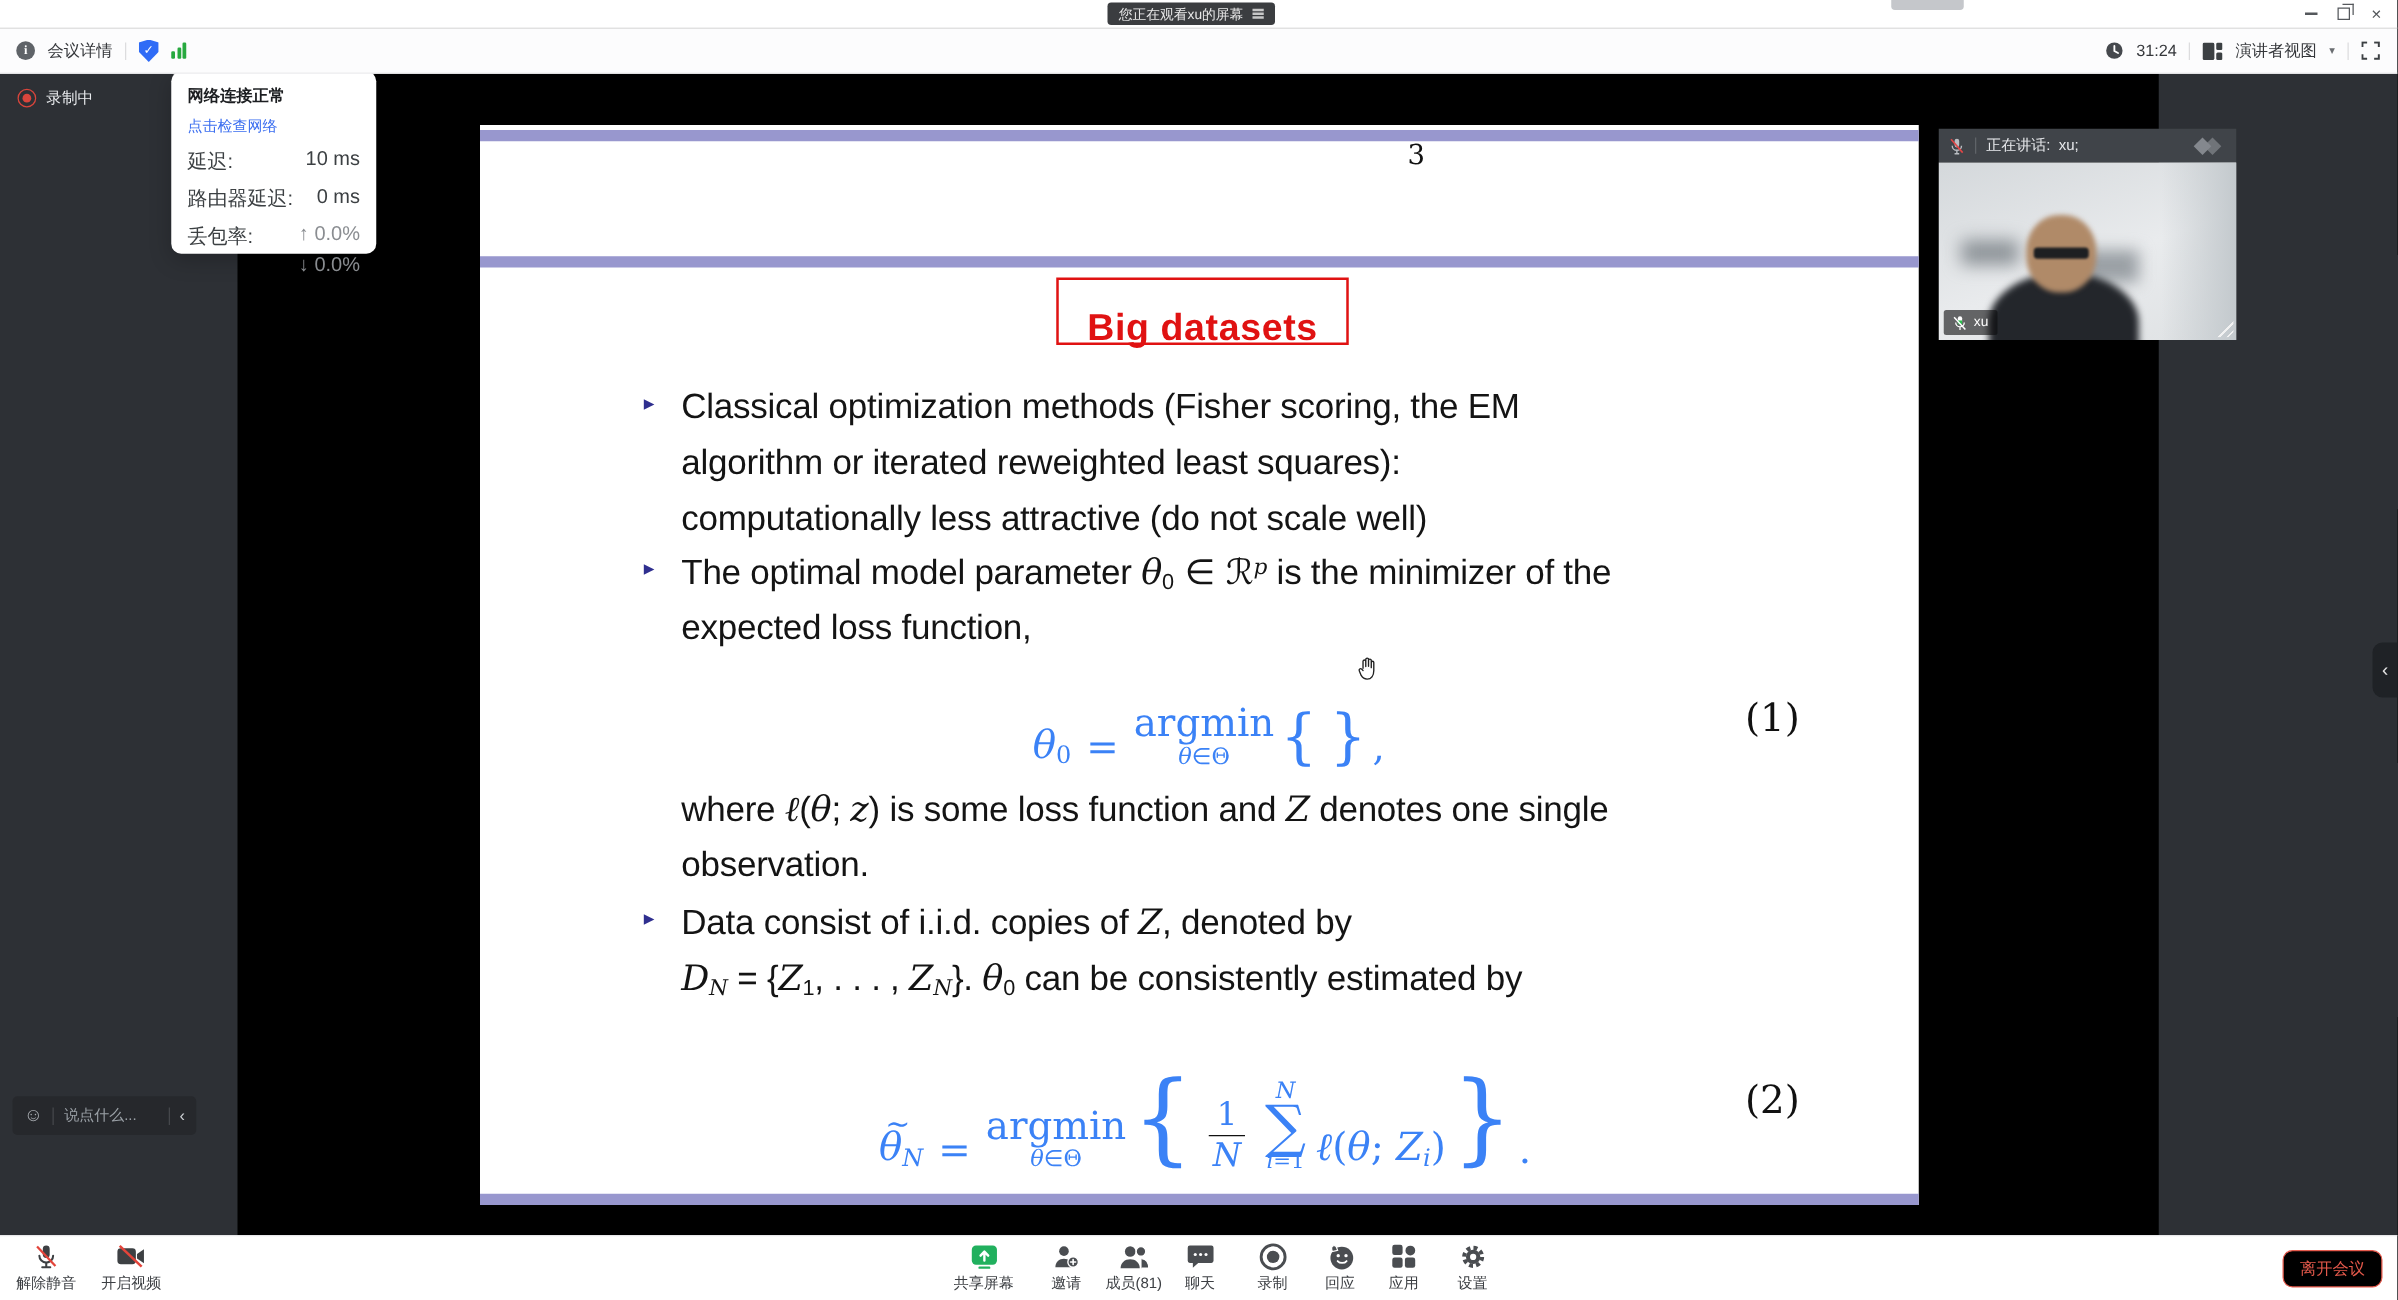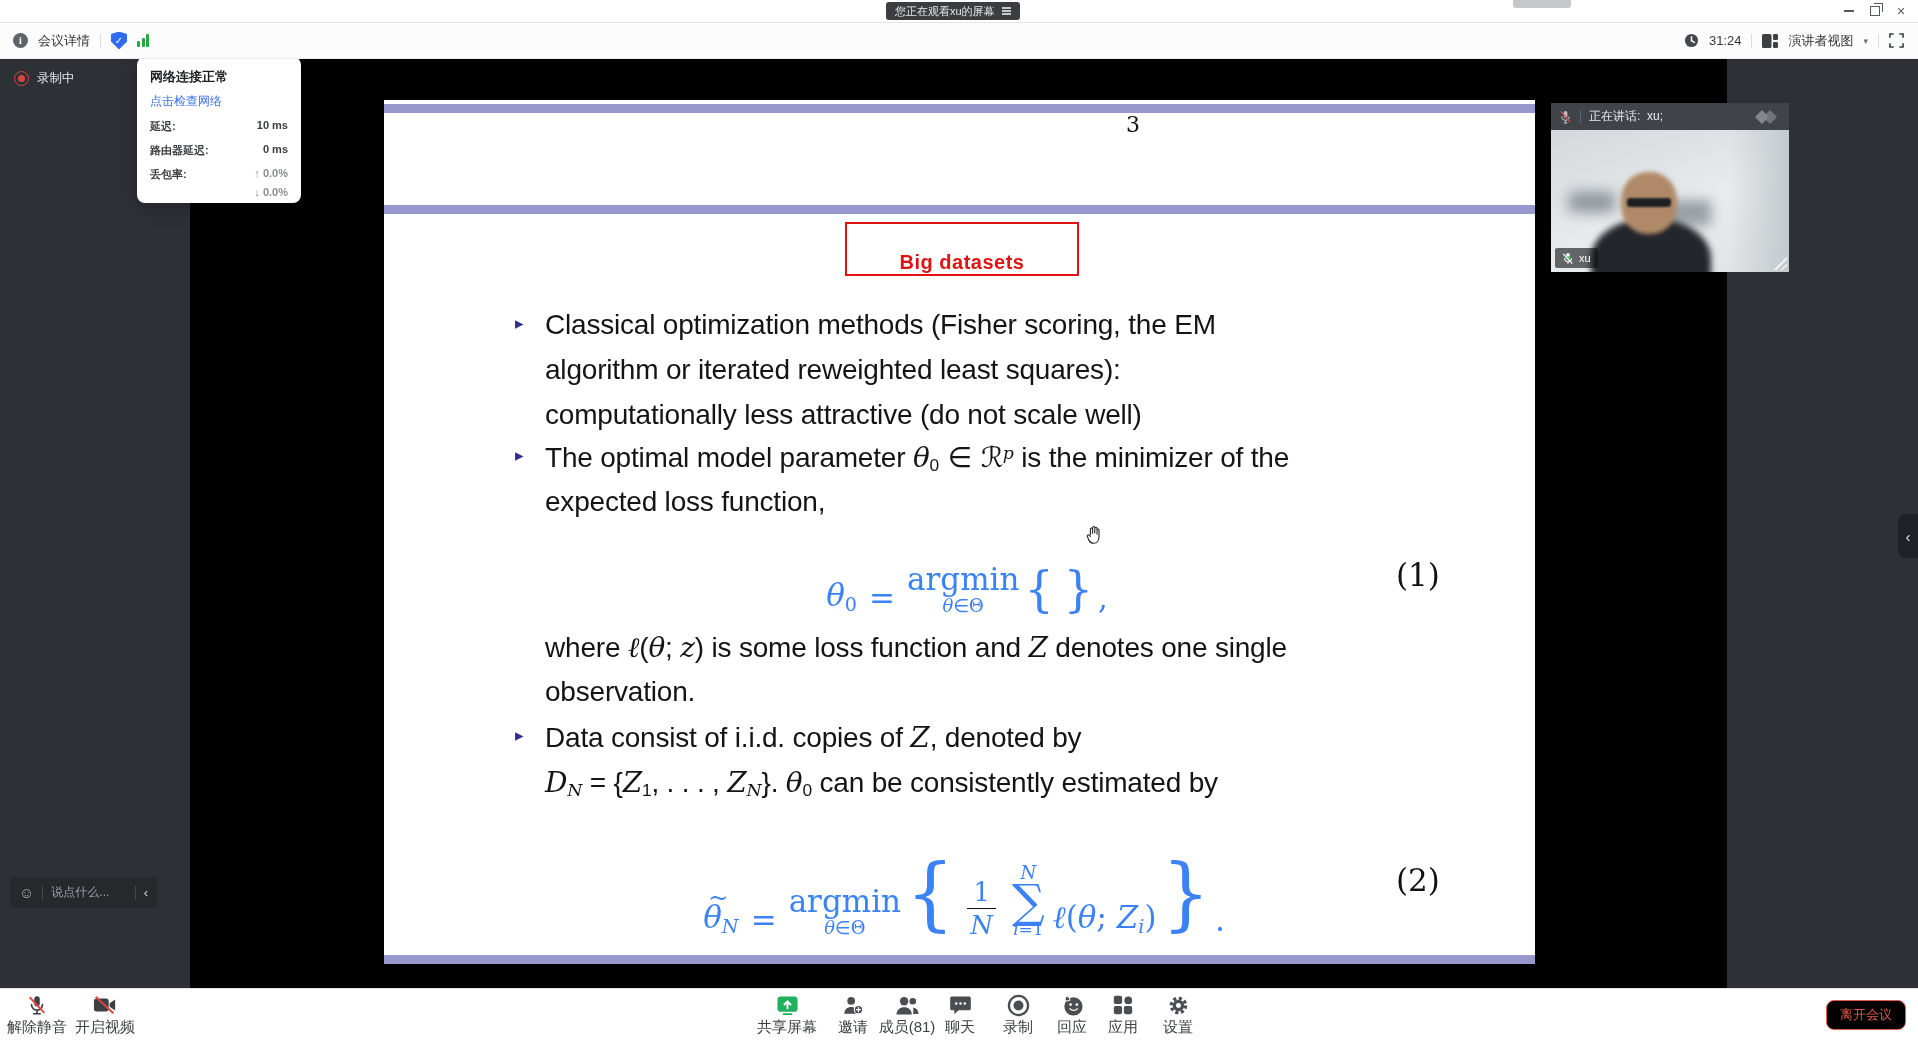--- a/index.html
+++ b/index.html
@@ -31,21 +31,21 @@
   .signal i{display:block;width:3px;background:var(--signal-green);border-radius:1px;}
   .caret-down{font-size:9px;color:#6a6d71;}
   
   .stage{position:absolute;top:58px;left:0;width:1918px;height:930px;background:#2d3035;}
   .blackbox{position:absolute;left:190px;top:0;width:1537px;height:930px;background:#000;}
   
   .slide{position:absolute;left:384px;top:42px;width:1151px;height:864px;background:#fff;color:#141414;}
   .sbar{position:absolute;left:0;width:1151px;height:9px;background:var(--purple);}
   .page-num{position:absolute;left:742px;top:12px;font-family:"DejaVu Serif","Liberation Serif",serif;font-size:22px;color:#111;}
   .title-box{position:absolute;left:461px;top:122px;width:230px;height:50px;border:2.5px solid var(--slide-red);display:flex;align-items:center;justify-content:center;}
-  .title-box span{font-size:20px;font-weight:700;color:var(--slide-red);letter-spacing:.5px;margin-top:27px;}
+  .title-box span{font-size:30px;font-weight:700;color:var(--slide-red);letter-spacing:.5px;margin-top:27px;}
   .sline{position:absolute;left:161px;width:920px;font-size:28px;letter-spacing:-.2px;white-space:nowrap;}
   .sbullet{position:absolute;left:131px;font-size:17px;color:#2f2f8f;}
   .r-i,.r-subi,.r-supi{font-family:"DejaVu Serif","Liberation Serif",serif;font-style:italic;}
   .r-sub,.r-subi{font-size:.62em;vertical-align:-.25em;}
   .r-sup,.r-supi{font-size:.62em;vertical-align:.45em;}
   .r-op,.r-bb,.r-cal{font-family:"DejaVu Sans",sans-serif;}
   
   .eq{position:absolute;display:flex;align-items:flex-end;justify-content:center;font-family:"DejaVu Serif","Liberation Serif",serif;font-size:31px;color:#3b82f6;}
   .eq .rel{margin:0 12px;}
   .argmin{display:inline-flex;flex-direction:column;align-items:center;line-height:1.05;}
@@ -66,21 +66,21 @@
   .hand-cursor{position:absolute;left:700px;top:423px;z-index:5;}
   
   .recording{position:absolute;left:14px;top:12px;display:flex;align-items:center;gap:8px;}
   .rec-dot{width:13px;height:13px;border:1.6px solid var(--record-red);border-radius:50%;display:flex;align-items:center;justify-content:center;}
   .rec-dot i{width:7px;height:7px;background:var(--record-red);border-radius:50%;}
   .rec-label{font-size:12.5px;color:#e8eaed;}
   
   .net-popup{position:absolute;left:137px;top:57px;width:164px;height:146px;background:#fff;border-radius:8px;box-shadow:0 5px 18px rgba(0,0,0,.22);z-index:60;padding:11px 13px;box-sizing:border-box;}
   .net-title{font-size:13px;font-weight:700;color:#1c1e21;}
   .net-link{font-size:12px;color:var(--link-blue);margin-top:7px;}
-  .net-row{display:flex;justify-content:space-between;font-size:11px;color:#3c4043;margin-top:9px;font-weight:bold;}
+  .net-row{display:flex;justify-content:space-between;font-size:16px;color:#3c4043;margin-top:9px;}
   .net-row .arrow{color:#8a8d91;}
   
   .video-panel{position:absolute;left:1551px;top:45px;width:238px;height:169px;z-index:20;}
   .vp-header{height:27px;background:#404449;display:flex;align-items:center;gap:8px;padding:0 8px;box-sizing:border-box;}
   .vp-divider{width:1px;height:13px;background:#5f6368;}
   .vp-status{font-size:12px;color:#e8eaed;}
   .vp-logo{margin-left:auto;position:relative;width:26px;height:14px;opacity:.5;}
   .vp-logo i{position:absolute;width:10px;height:10px;background:#c8ccd2;transform:rotate(45deg);top:2px;}
   .vp-logo i:nth-child(1){left:2px;}
   .vp-logo i:nth-child(2){left:10px;opacity:.7;}
@@ -99,21 +99,21 @@
   
   .chat-bubble{position:absolute;left:10px;top:819px;width:147px;height:31px;background:#26282c;border-radius:4px;display:flex;align-items:center;gap:8px;padding:0 9px;box-sizing:border-box;z-index:30;}
   .chat-smiley{font-size:15px;color:#a9adb2;line-height:1;}
   .chat-ph{font-size:12px;color:#9aa0a6;flex:1;}
   .chat-div{width:1px;height:14px;background:#45474b;}
   .chat-col{color:#cfd2d6;font-size:13px;}
   
   .toolbar{position:absolute;top:988px;left:0;width:1918px;height:52px;background:#fff;border-top:1px solid #e8e8ea;z-index:80;}
   .tbtn{position:absolute;top:4px;width:72px;display:flex;flex-direction:column;align-items:center;cursor:pointer;}
   .tbtn .ticon{height:24px;display:flex;align-items:center;justify-content:center;}
-  .tbtn .tlabel{font-size:15px;color:#3c3f43;margin-top:1px;white-space:nowrap;}
+  .tbtn .tlabel{font-size:12px;color:#3c3f43;margin-top:1px;white-space:nowrap;}
   .leave-btn{position:absolute;left:1826px;top:1000px;width:78px;height:28px;border:1px solid var(--leave-red);border-radius:8px;background:#000000;color:var(--leave-red);font-size:13px;display:flex;align-items:center;justify-content:center;z-index:90;}
 </style>
 </head>
 <body>
 
 <div class="titlebar">
   <div class="watch-badge">
     <span>您正在观看xu的屏幕</span>
     <span class="menu-lines"></span>
   </div>

